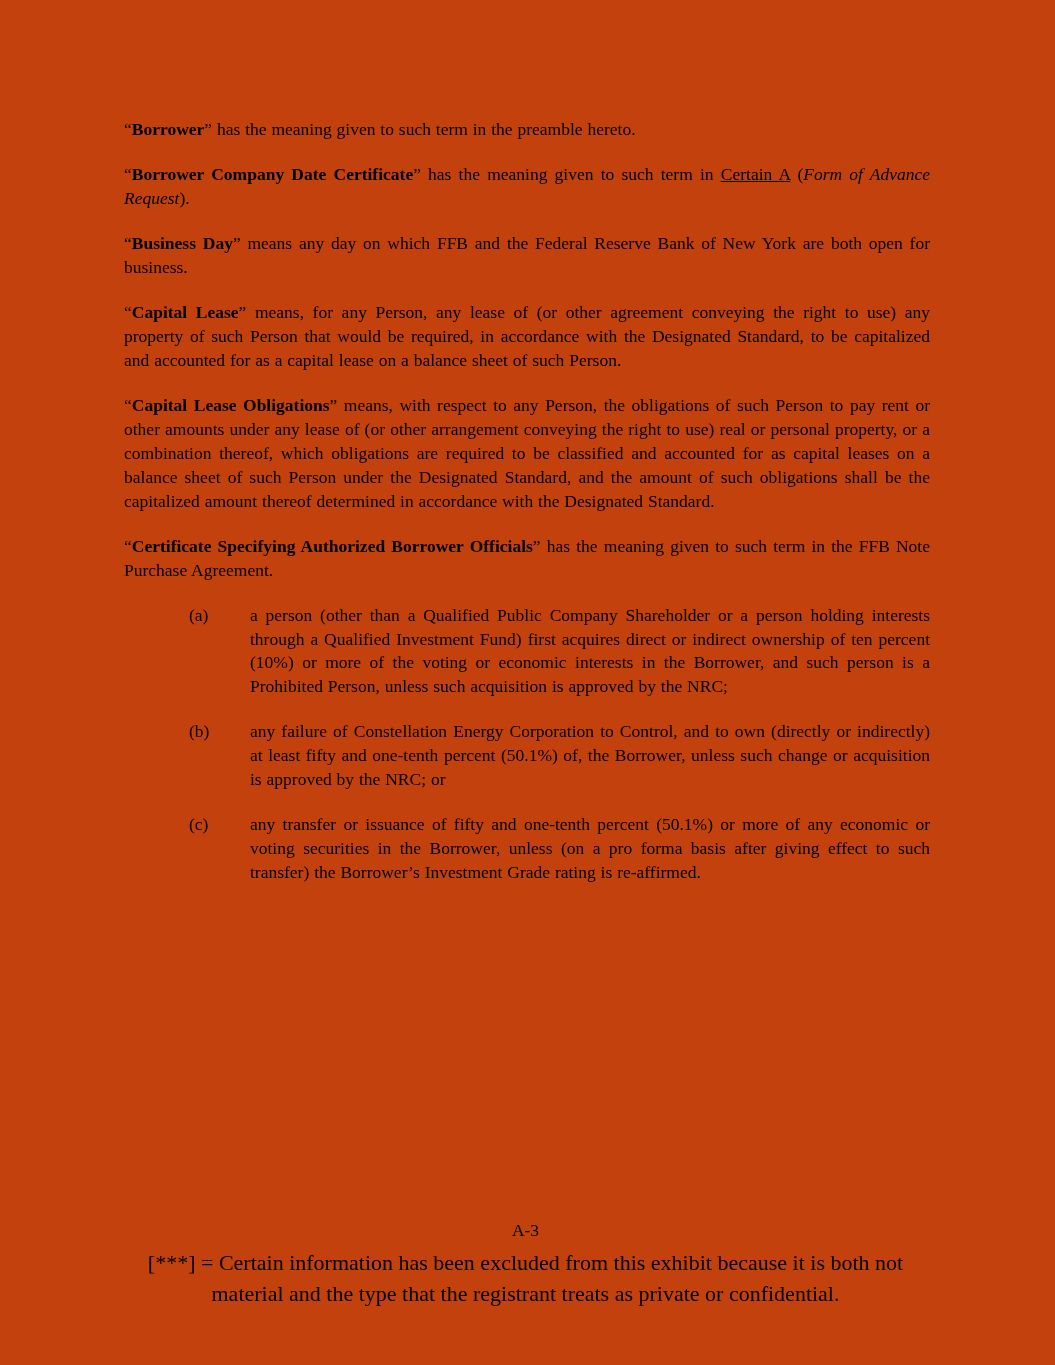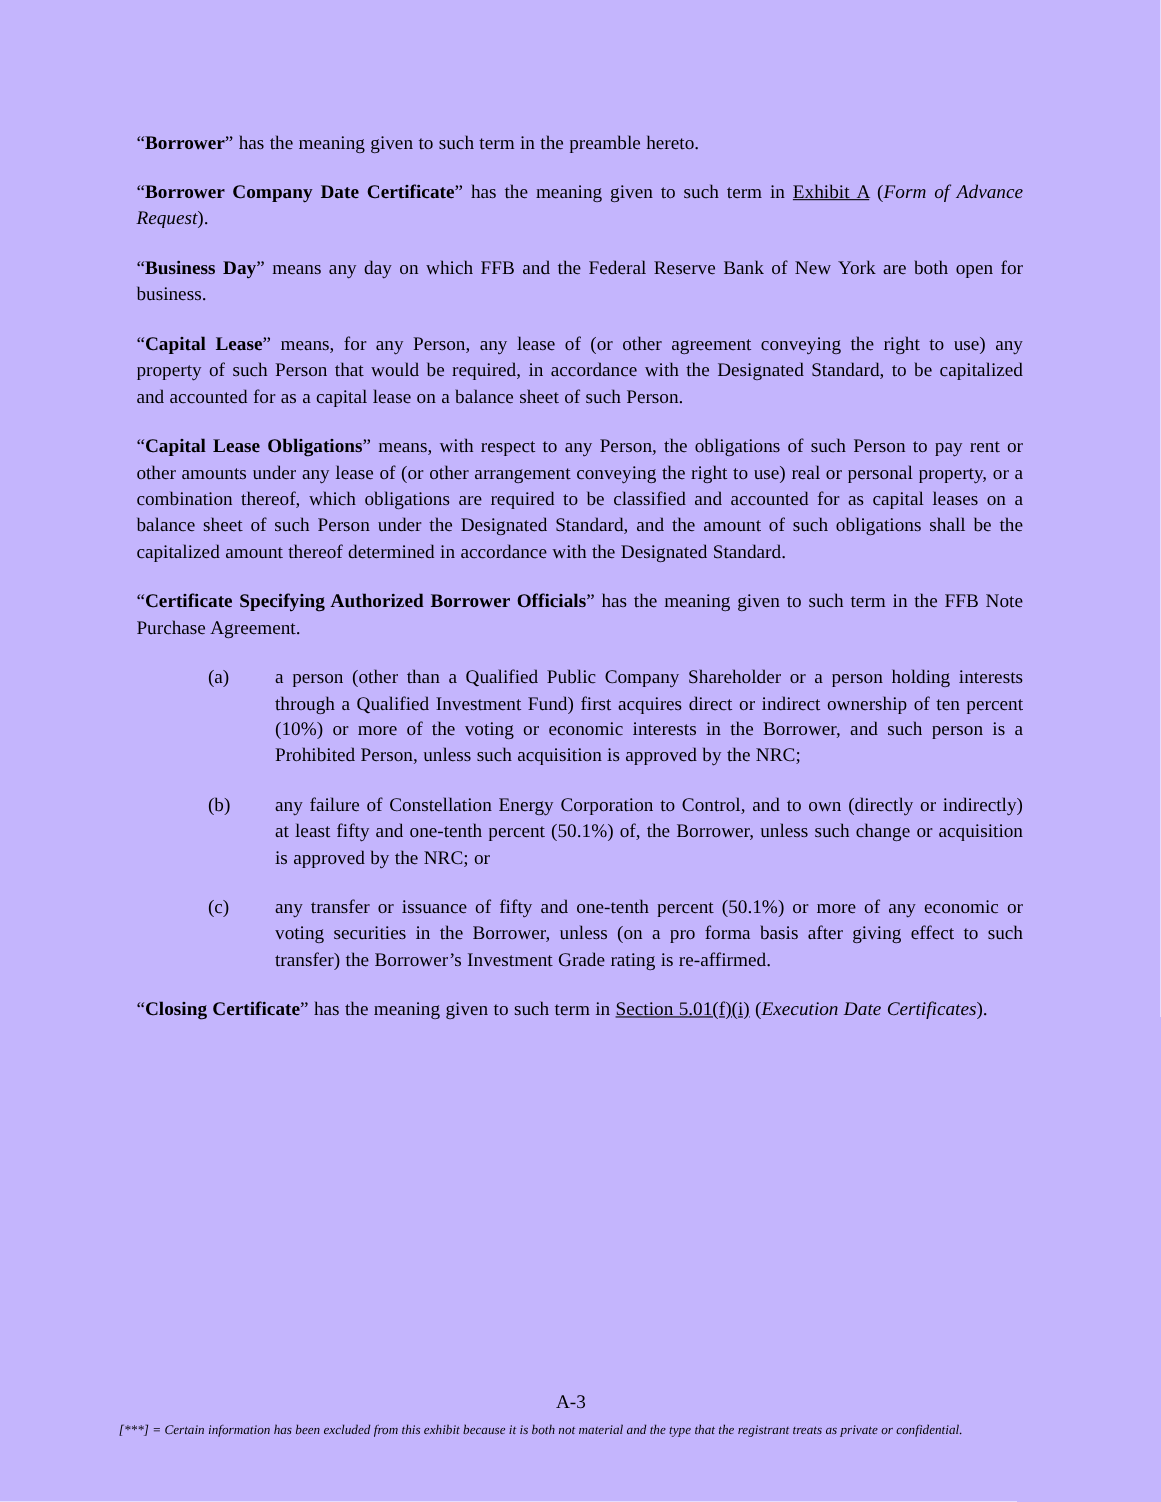--- a/index.html
+++ b/index.html
@@ -2,21 +2,21 @@
 <html><head>
 <meta charset="utf-8">
 <style>
   * { margin: 0; padding: 0; box-sizing: border-box; }
   html, body { background: #ffffff; }
   .page {
     position: relative;
     width: 1055px;
     height: 1365px;
     margin: 0 auto;
-    background: #c4b5fd;
+    background: #c2410c;
     color: #000000;
     font-family: "Liberation Serif", serif;
     overflow: hidden;
     padding: 118px 125px 0 124px;
   }
   .doc-body { width: 100%; }
   .para {
     font-size: 17.5px;
     line-height: 1.37;
     text-align: justify;
@@ -31,53 +31,51 @@
     position: absolute;
     left: -61px;
     top: 0;
   }
   .seg-n { font-weight: normal; }
   .seg-b { font-weight: bold; }
   .seg-i { font-style: italic; }
   .seg-u { text-decoration: underline; }
   .page-footer {
     position: absolute;
-    left: 108px;
+    left: 121px;
     right: 125px;
     bottom: 56px;
   }
   .footer-pagenum {
     text-align: center;
     font-size: 17.5px;
     line-height: 1.3;
     margin-bottom: 7px;
   }
   .footer-note {
-    font-size: 12px;
+    font-size: 22px;
     line-height: 1.38;
-    text-align: left;
-    font-style: italic;
+    text-align: center;
   }
 </style>
 </head>
 <body>
 
 <div class="page">
 
   <div class="doc-body">
       <p class="para"><span class="seg-n">“</span><span class="seg-b">Borrower</span><span class="seg-n">” has the meaning given to such term in the preamble hereto.</span></p>
-      <p class="para"><span class="seg-n">“</span><span class="seg-b">Borrower Company Date Certificate</span><span class="seg-n">” has the meaning given to such term in </span><span class="seg-u">Exhibit A</span><span class="seg-n"> (</span><span class="seg-i">Form of Advance Request</span><span class="seg-n">).</span></p>
+      <p class="para"><span class="seg-n">“</span><span class="seg-b">Borrower Company Date Certificate</span><span class="seg-n">” has the meaning given to such term in </span><span class="seg-u">Certain A</span><span class="seg-n"> (</span><span class="seg-i">Form of Advance Request</span><span class="seg-n">).</span></p>
       <p class="para"><span class="seg-n">“</span><span class="seg-b">Business Day</span><span class="seg-n">” means any day on which FFB and the Federal Reserve Bank of New York are both open for business.</span></p>
       <p class="para"><span class="seg-n">“</span><span class="seg-b">Capital Lease</span><span class="seg-n">” means, for any Person, any lease of (or other agreement conveying the right to use) any property of such Person that would be required, in accordance with the Designated Standard, to be capitalized and accounted for as a capital lease on a balance sheet of such Person.</span></p>
       <p class="para"><span class="seg-n">“</span><span class="seg-b">Capital Lease Obligations</span><span class="seg-n">” means, with respect to any Person, the obligations of such Person to pay rent or other amounts under any lease of (or other arrangement conveying the right to use) real or personal property, or a combination thereof, which obligations are required to be classified and accounted for as capital leases on a balance sheet of such Person under the Designated Standard, and the amount of such obligations shall be the capitalized amount thereof determined in accordance with the Designated Standard.</span></p>
       <p class="para"><span class="seg-n">“</span><span class="seg-b">Certificate Specifying Authorized Borrower Officials</span><span class="seg-n">” has the meaning given to such term in the FFB Note Purchase Agreement.</span></p>
       <p class="para list"><span class="list-label">(a)</span><span class="seg-n">a person (other than a Qualified Public Company Shareholder or a person holding interests through a Qualified Investment Fund) first acquires direct or indirect ownership of ten percent (10%) or more of the voting or economic interests in the Borrower, and such person is a Prohibited Person, unless such acquisition is approved by the NRC;</span></p>
       <p class="para list"><span class="list-label">(b)</span><span class="seg-n">any failure of Constellation Energy Corporation to Control, and to own (directly or indirectly) at least fifty and one-tenth percent (50.1%) of, the Borrower, unless such change or acquisition is approved by the NRC; or</span></p>
       <p class="para list"><span class="list-label">(c)</span><span class="seg-n">any transfer or issuance of fifty and one-tenth percent (50.1%) or more of any economic or voting securities in the Borrower, unless (on a pro forma basis after giving effect to such transfer) the Borrower’s Investment Grade rating is re-affirmed.</span></p>
-      <p class="para"><span class="seg-n">“</span><span class="seg-b">Closing Certificate</span><span class="seg-n">” has the meaning given to such term in </span><span class="seg-u">Section 5.01(f)(i)</span><span class="seg-n"> (</span><span class="seg-i">Execution Date Certificates</span><span class="seg-n">).</span></p>
     </div>
 
   <div class="page-footer">
     <div class="footer-pagenum">A-3</div>
     <div class="footer-note">[***] = Certain information has been excluded from this exhibit because it is both not material and the type that the registrant treats as private or confidential.</div>
   </div>
 
 </div>
 
 </body></html>

